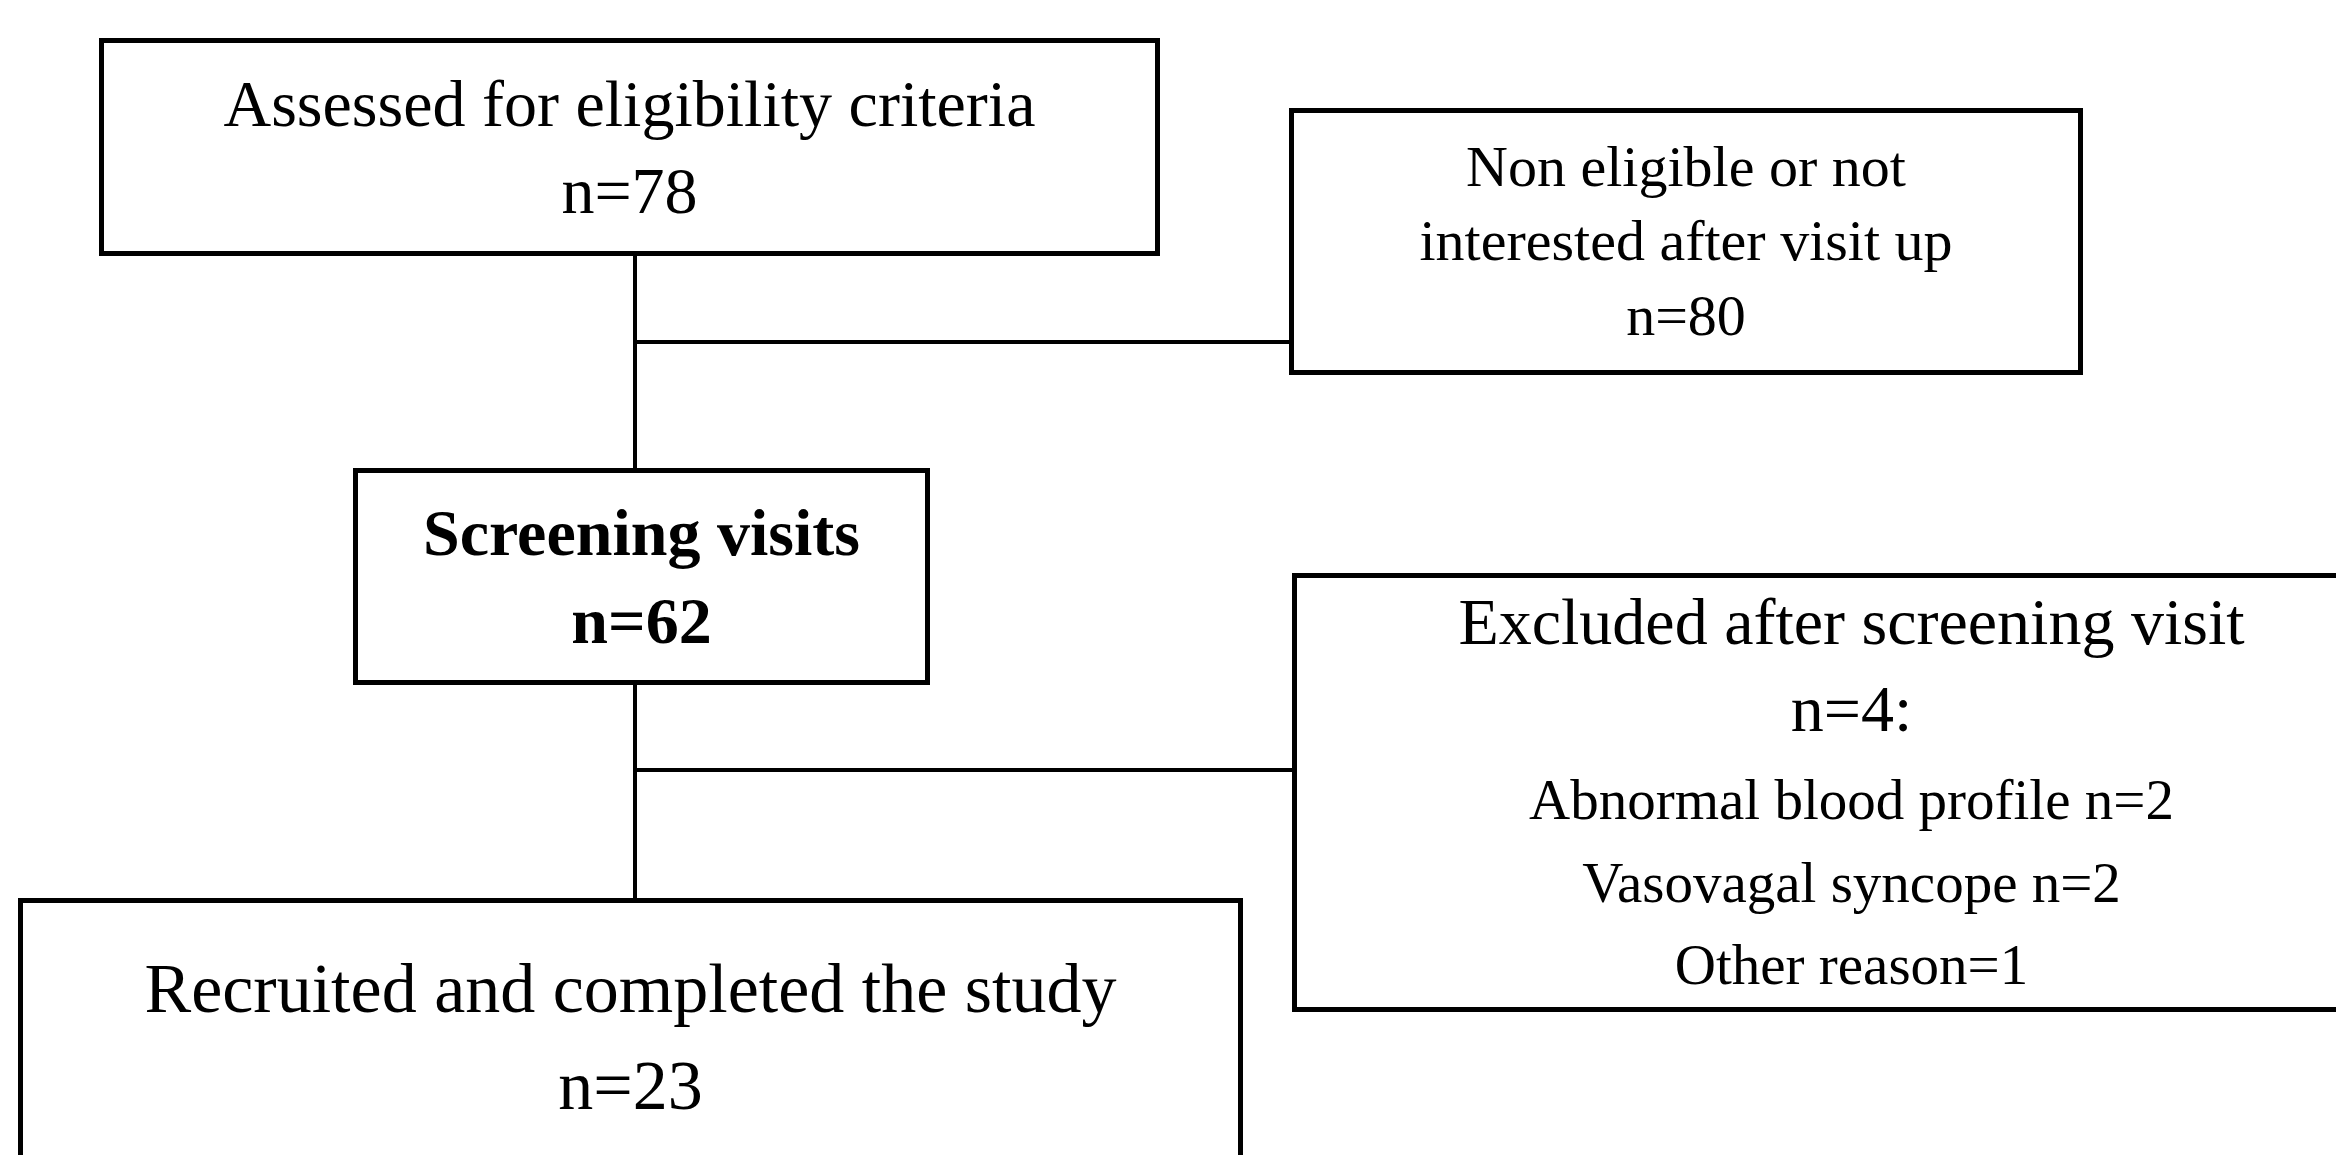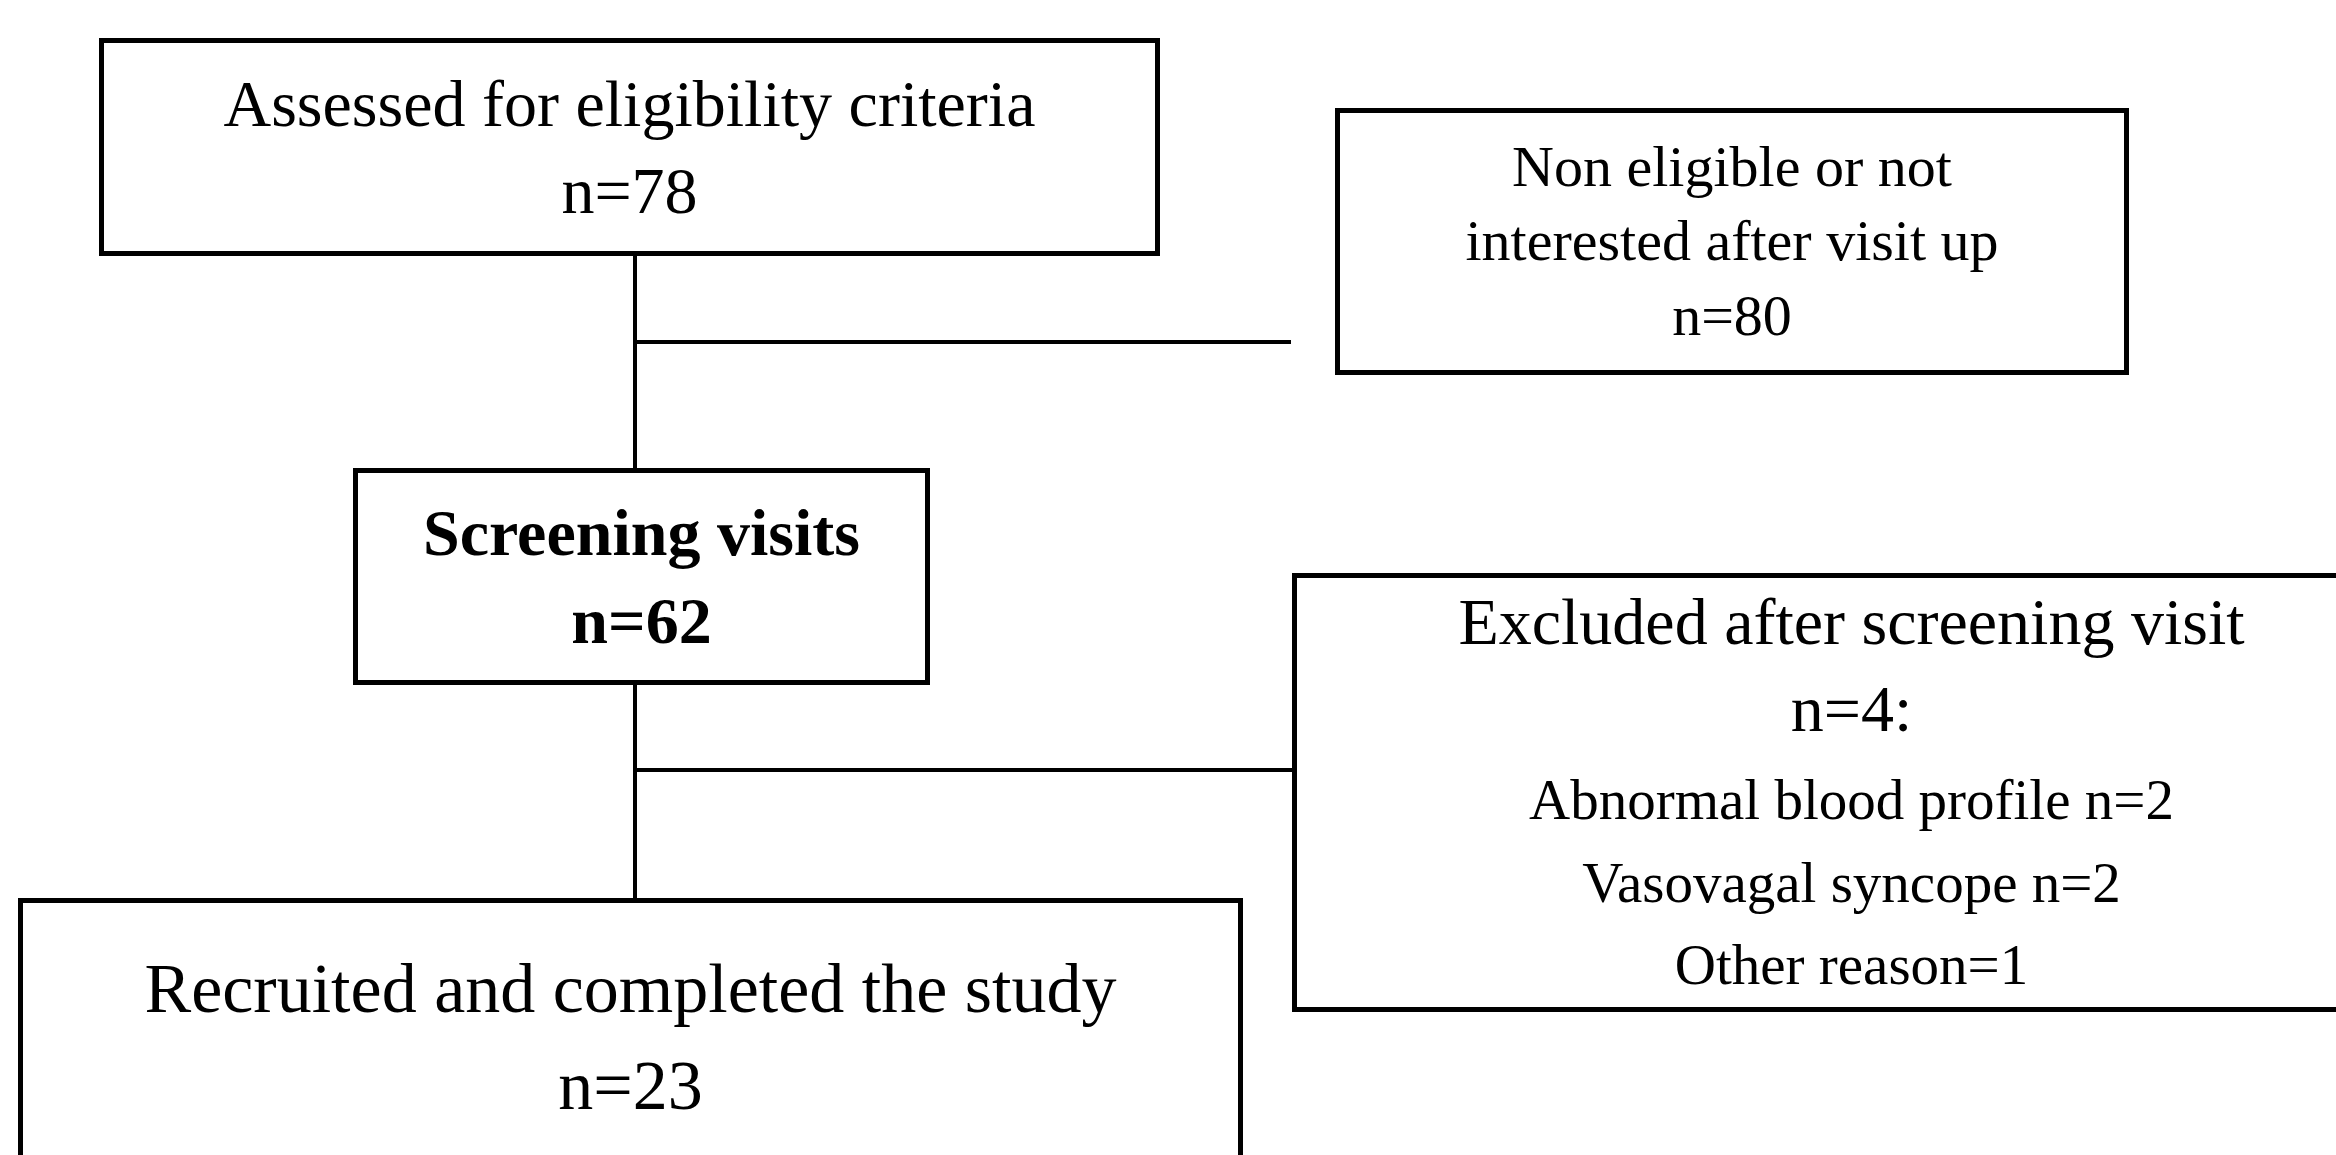--- a/index.html
+++ b/index.html
@@ -63,21 +63,21 @@
   <div class="connector" style="left:633px; top:253px; width:4px; height:217px;"></div>
   <div class="connector" style="left:633px; top:340px; width:658px; height:4px;"></div>
   <div class="connector" style="left:633px; top:683px; width:4px; height:217px;"></div>
   <div class="connector" style="left:633px; top:768px; width:661px; height:4px;"></div>
 
   <div class="fbox" style="left:99px; top:38px; width:1061px; height:218px;">
     <div class="big">Assessed for eligibility criteria</div>
     <div class="big">n=78</div>
   </div>
 
-  <div class="fbox" style="left:1335px; top:108px; width:794px; height:267px;">
+  <div class="fbox" style="left:1289px; top:108px; width:794px; height:267px;">
     <div class="med">Non eligible or not</div>
     <div class="med">interested after visit up</div>
     <div class="med">n=80</div>
   </div>
 
   <div class="fbox" style="left:353px; top:468px; width:577px; height:217px;font-weight:bold;">
     <div class="big">Screening visits</div>
     <div class="big">n=62</div>
   </div>
 

